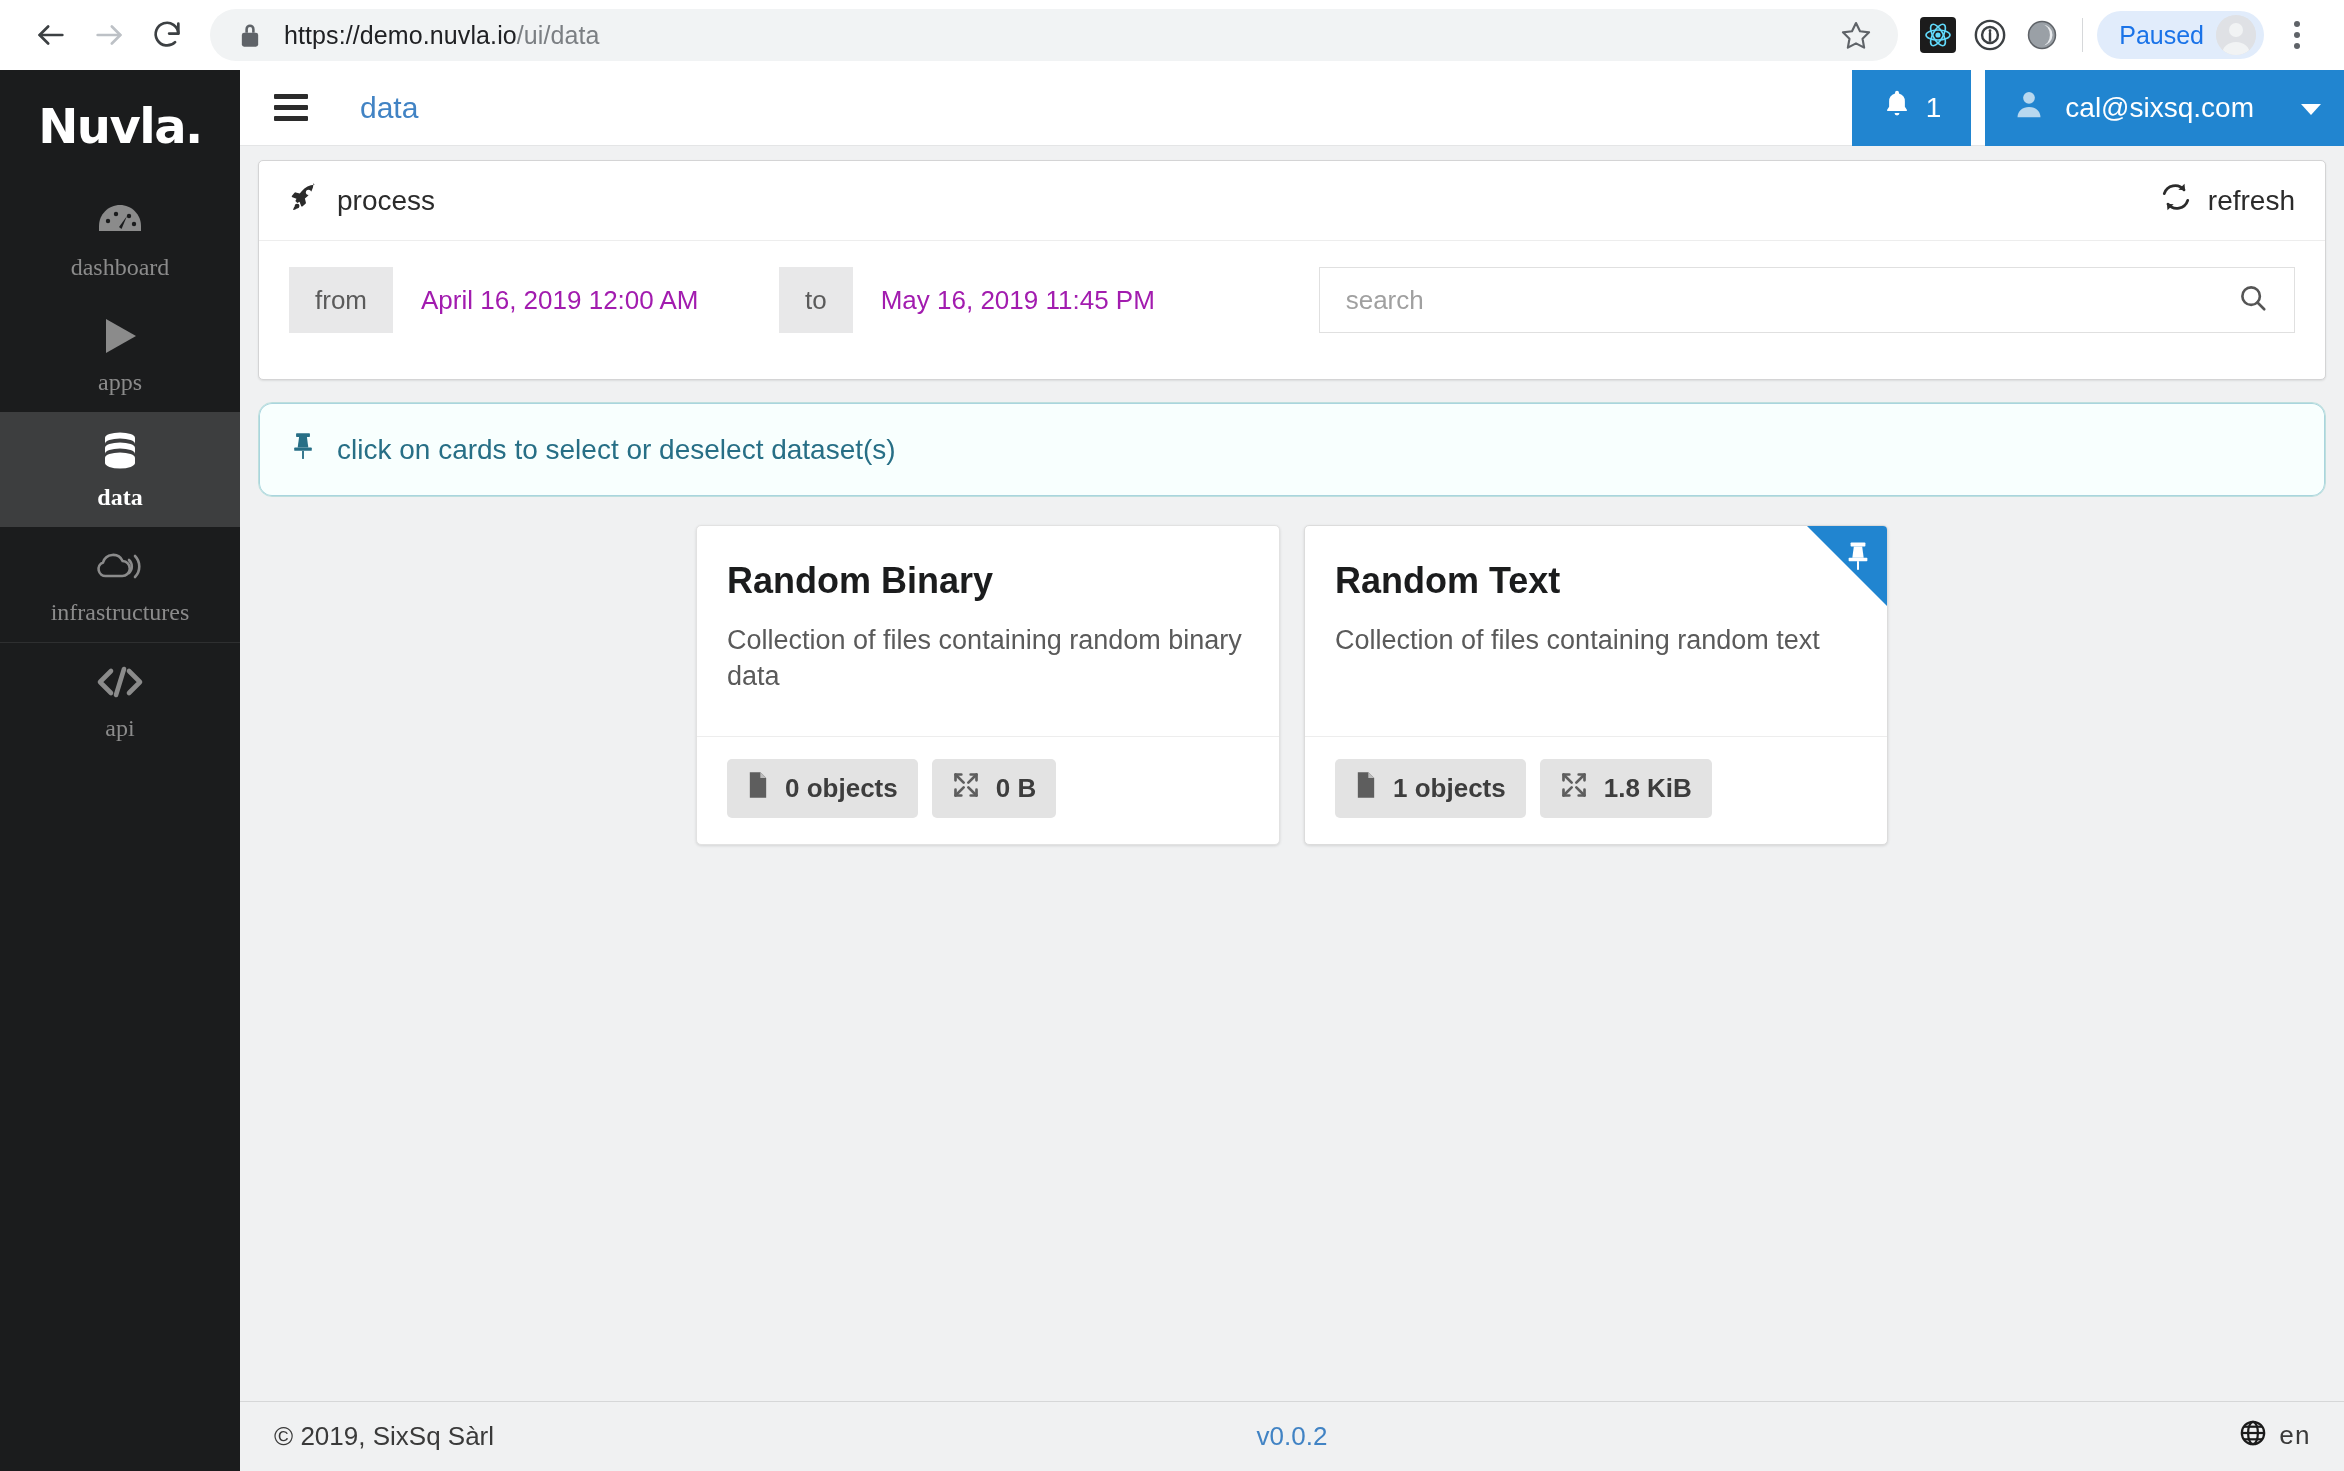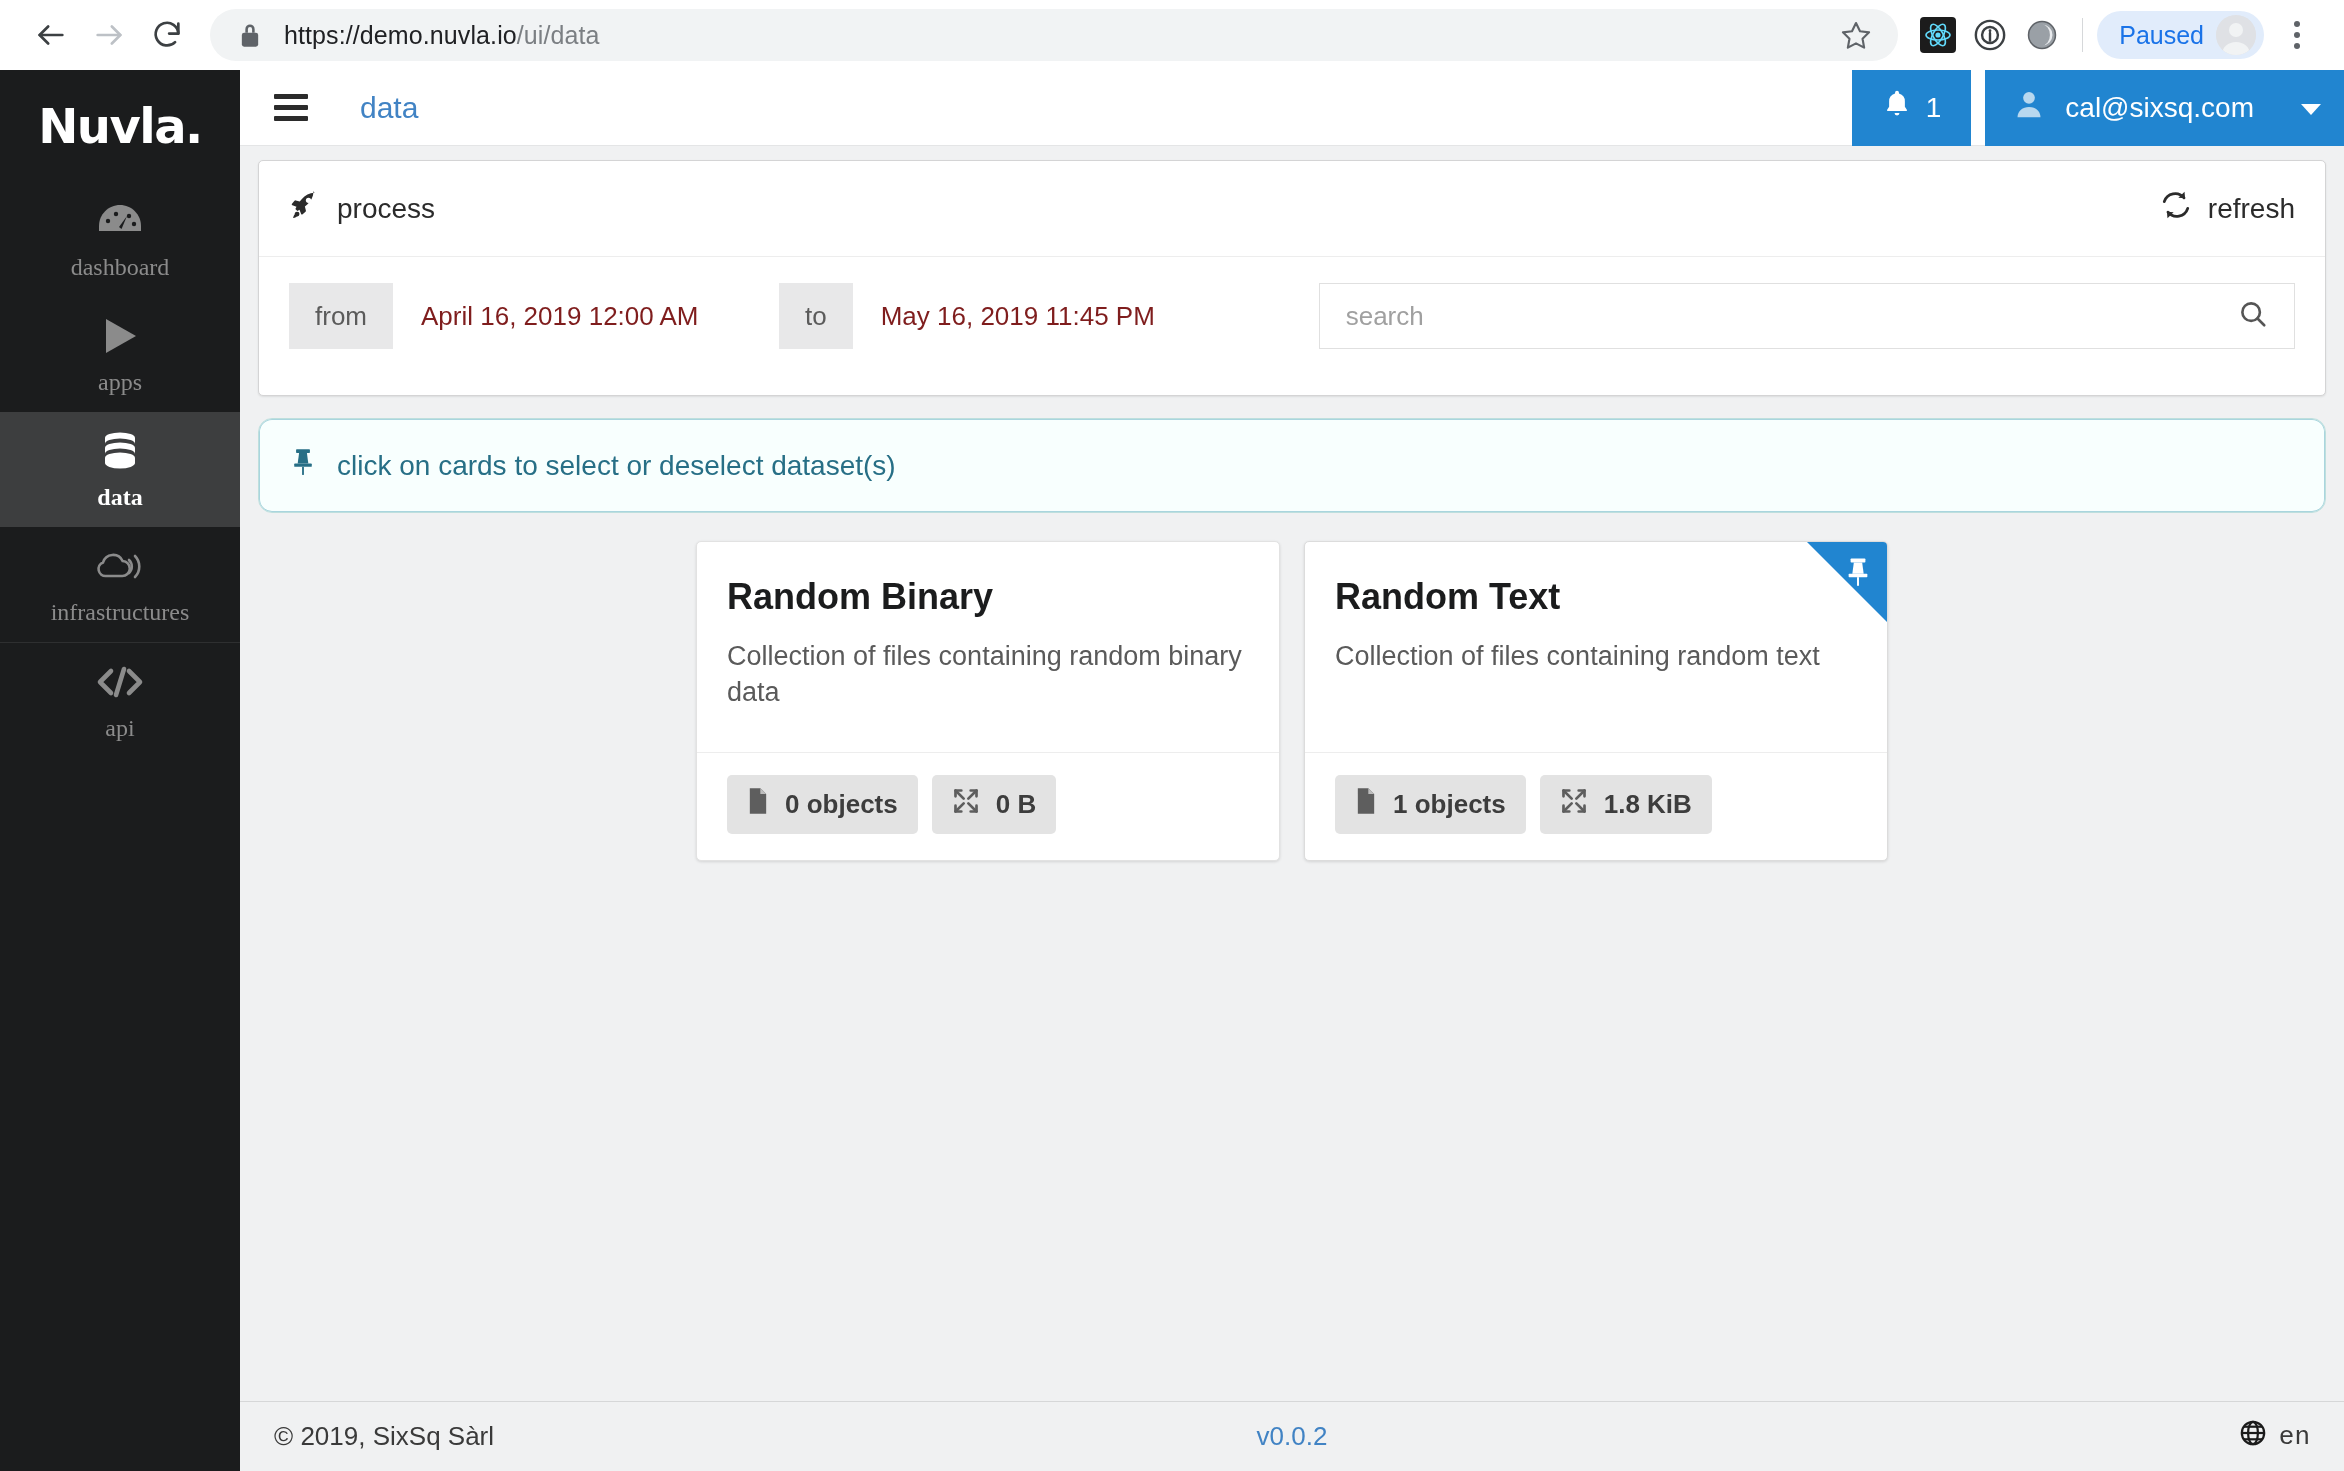--- a/index.html
+++ b/index.html
@@ -186,21 +186,21 @@
     flex-direction: column;
   }
 
   .panel {
     background: #ffffff;
     border: 1px solid #d4d4d5;
     border-radius: 5px;
     box-shadow: 0 1px 2px 0 rgba(34,36,38,0.10);
   }
   .panel-header {
-    height: 96px;
+    height: 80px;
     display: flex;
     align-items: center;
     padding: 0 30px;
     border-bottom: 1px solid #ededed;
   }
   .panel-header .title {
     display: flex; align-items: center; gap: 18px;
     font-size: 28px; color: #2b2b2b;
   }
   .panel-header .spacer { flex: 1 1 auto; }
@@ -225,21 +225,21 @@
     display: flex; align-items: center; justify-content: center;
     padding: 0 26px;
     flex: 0 0 auto;
   }
   .date-field {
     background: #ffffff;
     border: none;
     display: flex; align-items: center;
     padding: 0 28px;
     font-size: 26px;
-    color: #7f1d1d;
+    color: #a21caf;
     white-space: nowrap;
   }
   .date-field.from-field { width: 386px; }
   .date-field.to-field  { width: 452px; }
   .search-wrap {
     flex: 1 1 auto;
     margin-left: 14px;
     border: 1px solid #e0e0e0;
     border-radius: 0;
     display: flex;

